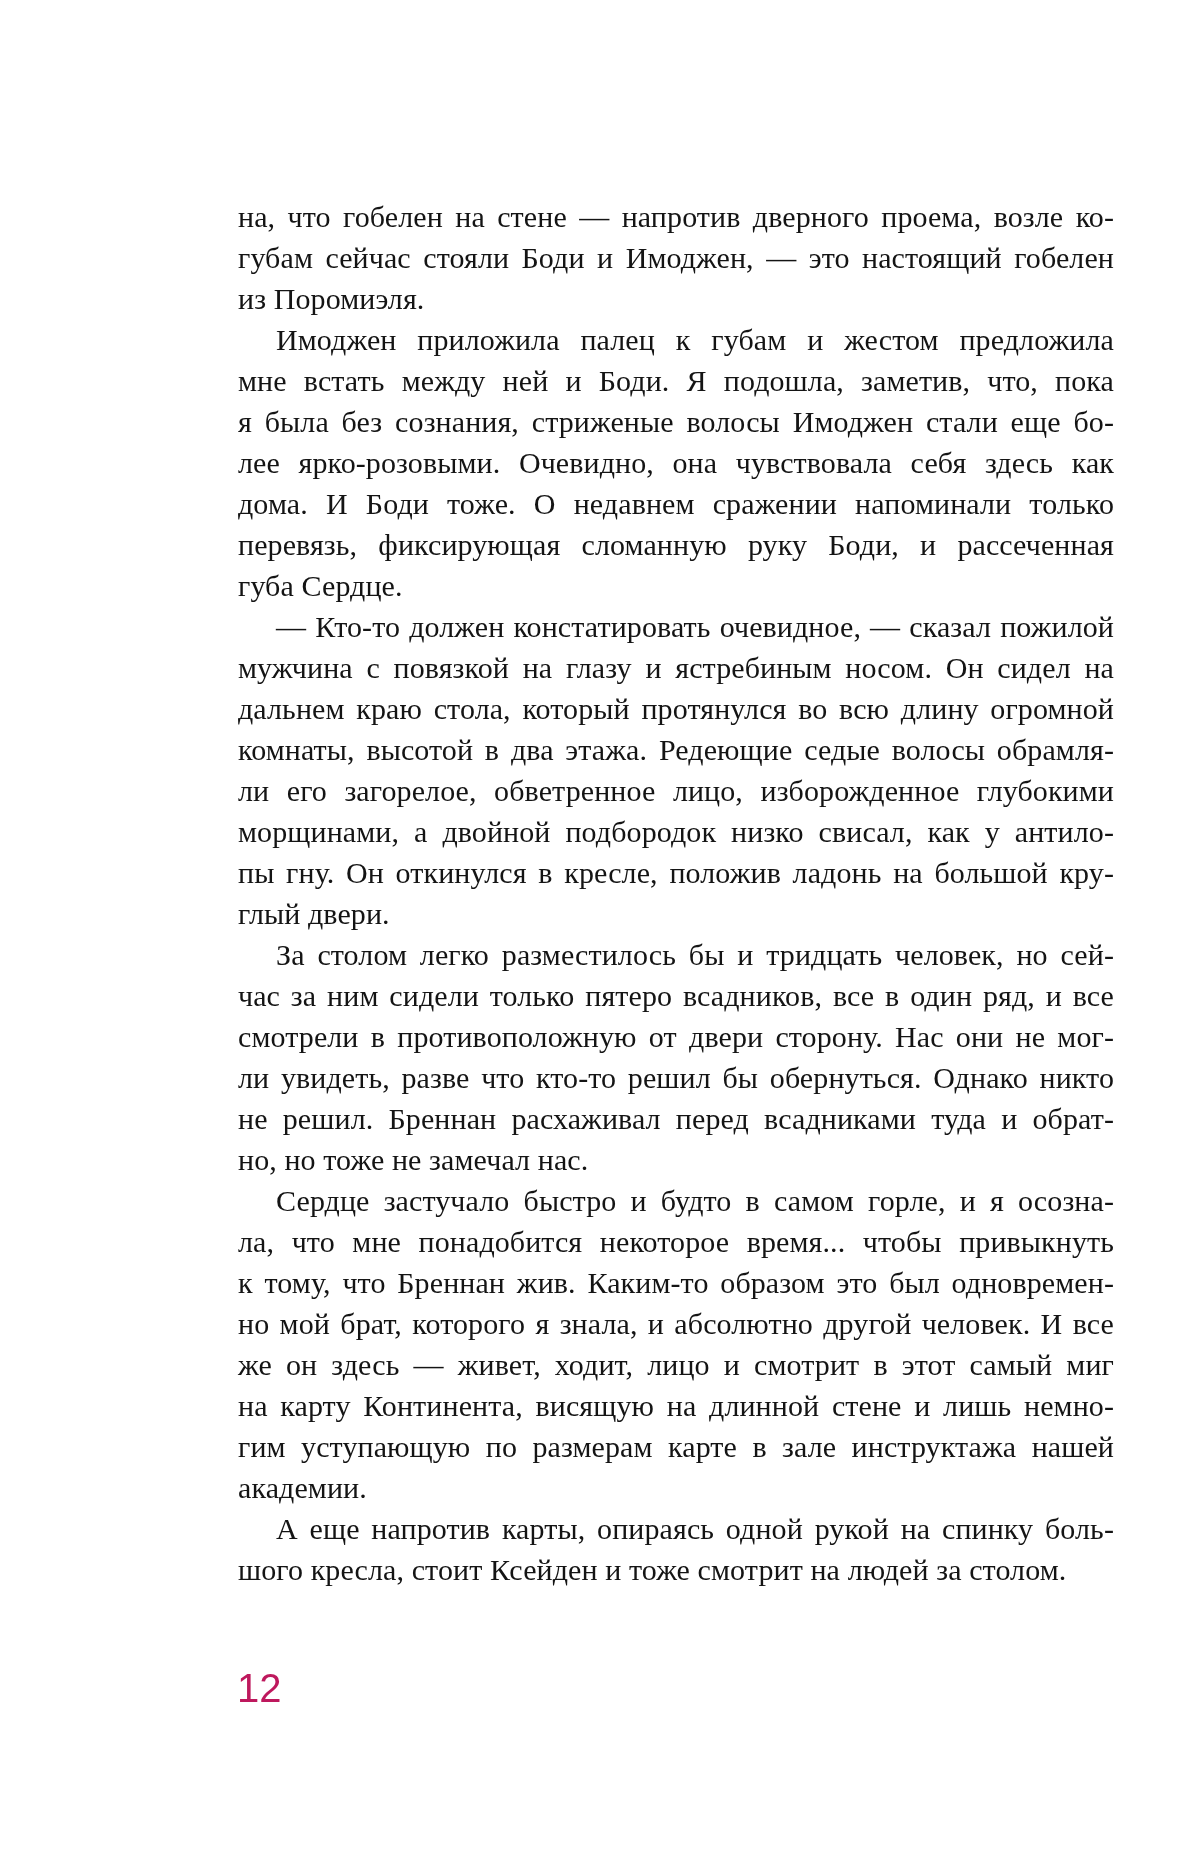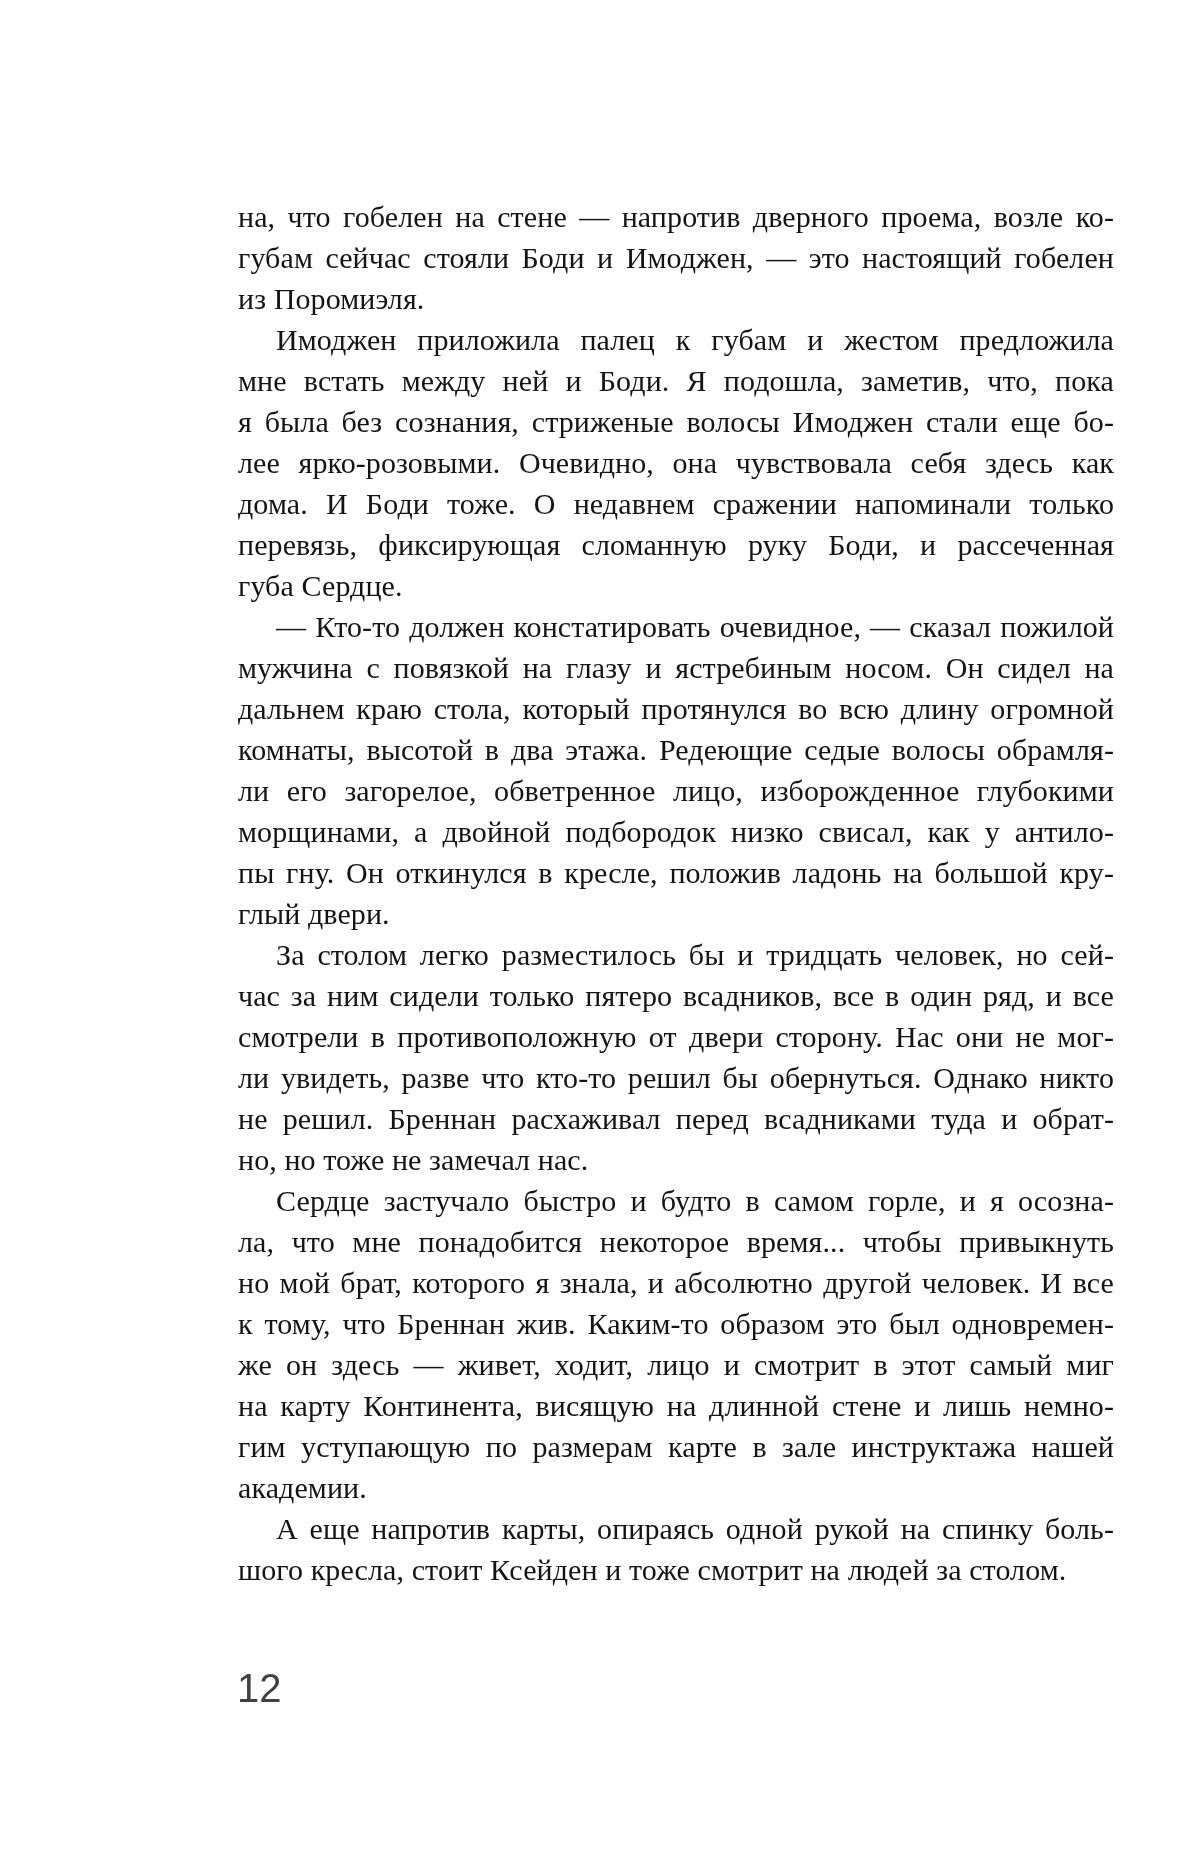--- a/index.html
+++ b/index.html
@@ -40,21 +40,21 @@
   .line.indent {
     text-indent: 38px;
   }
   .folio {
     position: absolute;
     left: 196px;
     top: 1668px;
     font-family: "Liberation Sans", "DejaVu Sans", sans-serif;
     font-size: 40px;
     line-height: 1;
-    color: #404040;
+    color: #be185d;
   }
 </style>
 </head>
 <body>
 
 <div class="page">
   <main class="text-block">
       <div class="line">на, что гобелен на стене — напротив дверного проема, возле ко-</div>
       <div class="line">губам сейчас стояли Боди и Имоджен, — это настоящий гобелен</div>
       <div class="line last">из Поромиэля.</div>
@@ -74,22 +74,22 @@
       <div class="line">пы гну. Он откинулся в кресле, положив ладонь на большой кру-</div>
       <div class="line last">глый двери.</div>
       <div class="line indent">За столом легко разместилось бы и тридцать человек, но сей-</div>
       <div class="line">час за ним сидели только пятеро всадников, все в один ряд, и все</div>
       <div class="line">смотрели в противоположную от двери сторону. Нас они не мог-</div>
       <div class="line">ли увидеть, разве что кто-то решил бы обернуться. Однако никто</div>
       <div class="line">не решил. Бреннан расхаживал перед всадниками туда и обрат-</div>
       <div class="line last">но, но тоже не замечал нас.</div>
       <div class="line indent">Сердце застучало быстро и будто в самом горле, и я осозна-</div>
       <div class="line">ла, что мне понадобится некоторое время... чтобы привыкнуть</div>
+      <div class="line">к тому, что Бреннан жив. Каким-то образом это был одновремен-</div>
       <div class="line">но мой брат, которого я знала, и абсолютно другой человек. И все</div>
-      <div class="line">к тому, что Бреннан жив. Каким-то образом это был одновремен-</div>
       <div class="line">же он здесь — живет, ходит, лицо и смотрит в этот самый миг</div>
       <div class="line">на карту Континента, висящую на длинной стене и лишь немно-</div>
       <div class="line">гим уступающую по размерам карте в зале инструктажа нашей</div>
       <div class="line last">академии.</div>
       <div class="line indent">А еще напротив карты, опираясь одной рукой на спинку боль-</div>
       <div class="line last">шого кресла, стоит Ксейден и тоже смотрит на людей за столом.</div>
     </main>
   <div class="folio">12</div>
 </div>
 

